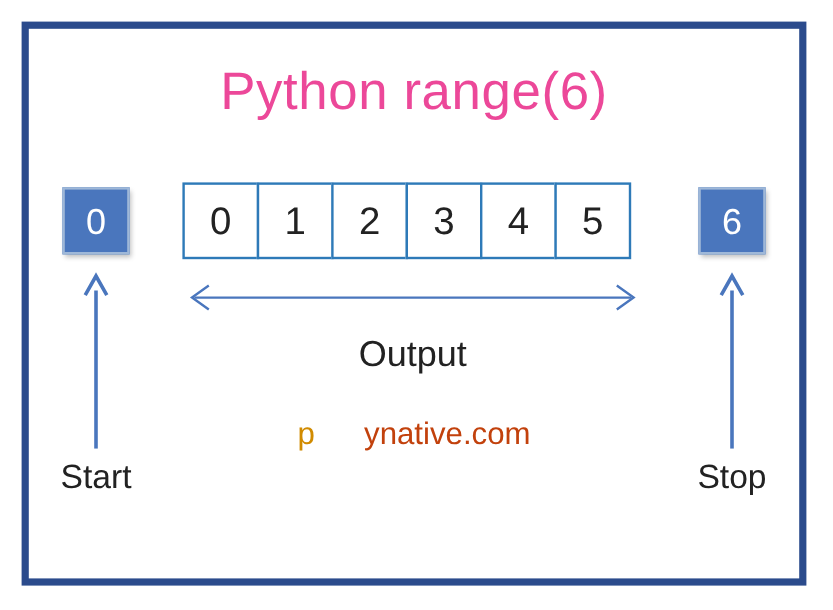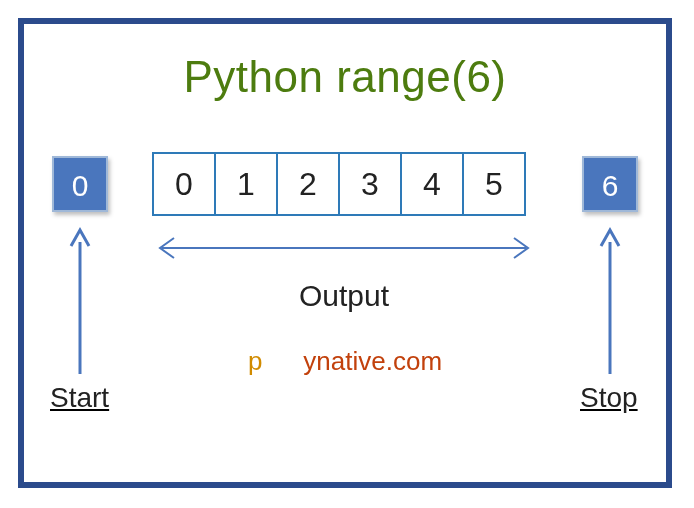--- a/index.html
+++ b/index.html
@@ -24,21 +24,21 @@
     border: 6px solid #2b4b8c;
     background: #fff;
   }
   .title {
     position: absolute;
     width: 100%;
     top: 28px;
     text-align: center;
     font-size: 44px;
     font-weight: 400;
-    color: #4d7c0f;
+    color: #ec4899;
     letter-spacing: 0.5px;
   }
   .row {
     position: absolute;
     top: 128px;
     left: 0;
     width: 100%;
     height: 70px;
   }
   .endbox {
@@ -84,21 +84,21 @@
   .outputline svg { width: 100%; height: 28px; display: block; }
   .outputlabel {
     text-align: center;
     font-size: 30px;
     color: #222;
     margin-top: 17px;
   }
   .uparrow {
     position: absolute;
     width: 60px;
-    text-decoration: underline;
+    text-align: center;
   }
   .uparrow svg { display: block; margin: 0 auto; }
   .uparrow .lab {
     font-size: 28px;
     color: #222;
     margin-top: 8px;
   }
   .uparrow.start { left: 26px; top: 200px; }
   .uparrow.stop  { right: 26px; top: 200px; }
   .credit {

